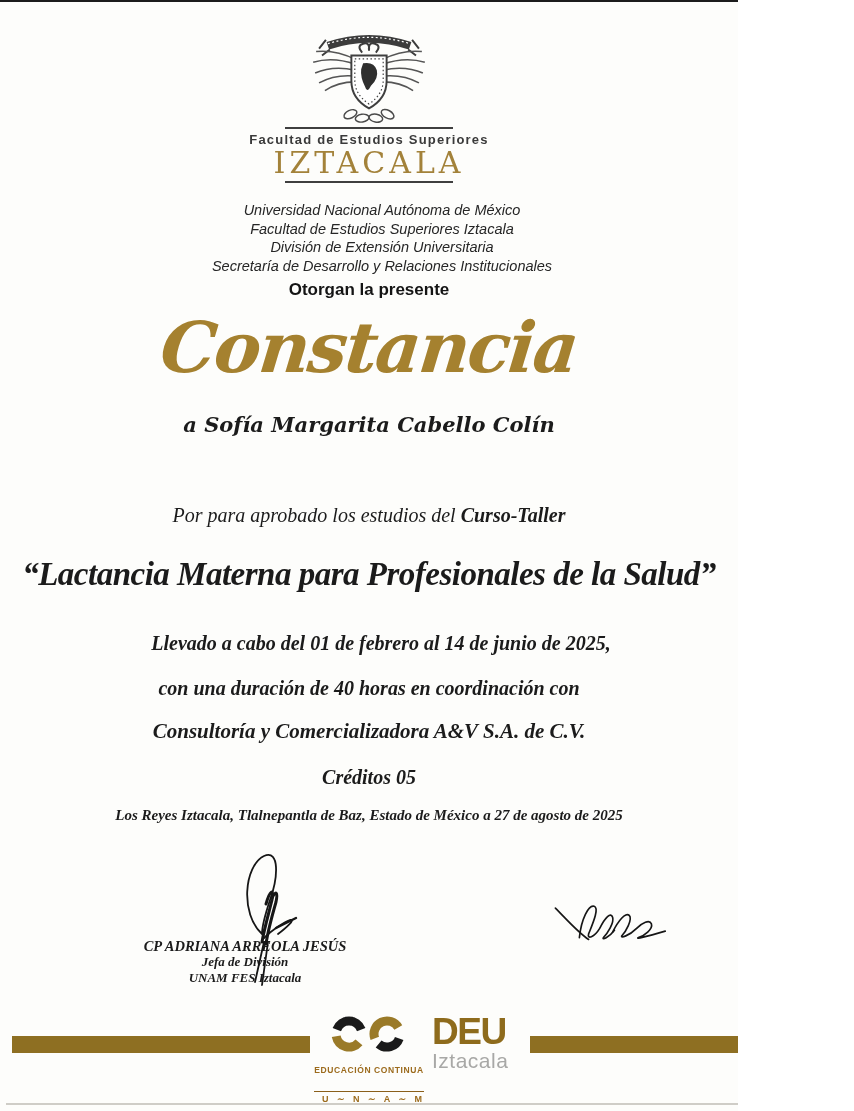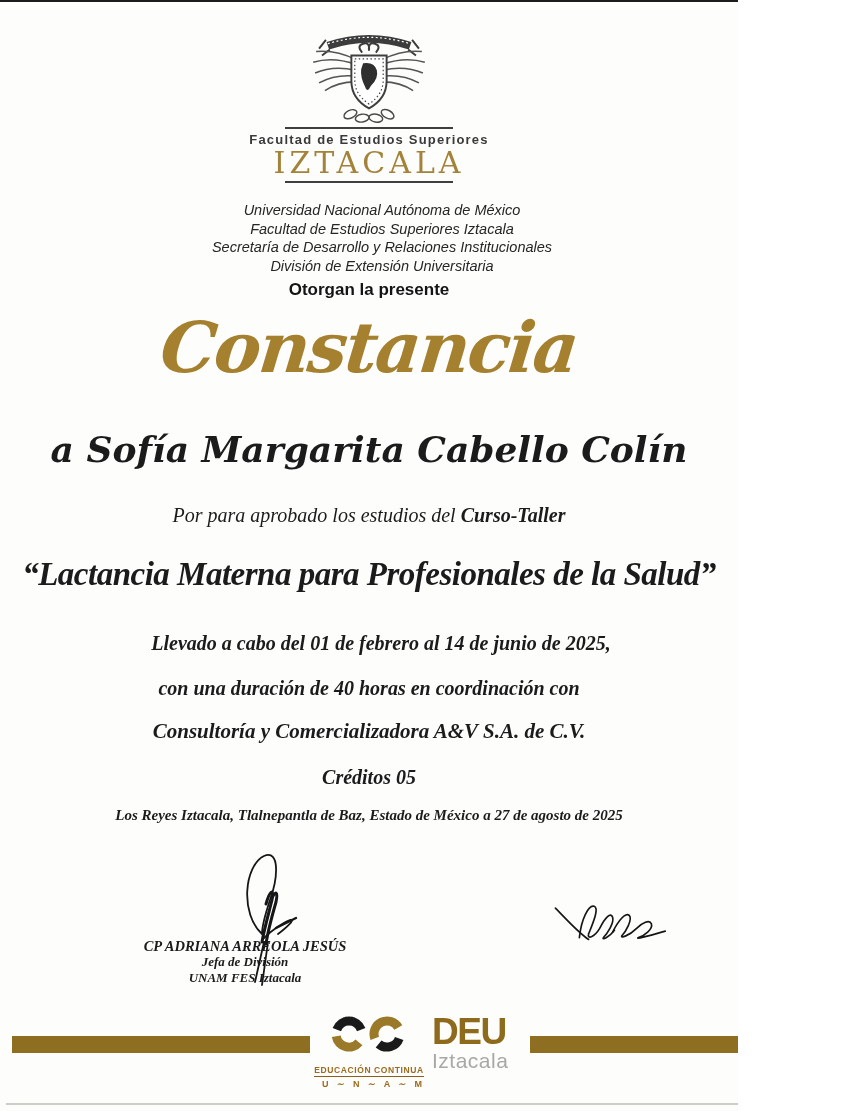--- a/index.html
+++ b/index.html
@@ -33,22 +33,22 @@
   .grant-line { top:280px; font-family:"Liberation Sans", sans-serif; font-weight:700;
     font-size:17px; color:#141414; }
 
   
   .script-title {
     top:298px; font-family:"DejaVu Serif", serif; font-style:italic; font-weight:700;
     font-size:70px; line-height:100px; color:#a5812f;
     transform:skewX(-6deg); letter-spacing:-2px;
   }
 
-  .recipient-line { top:428px; font-family:"DejaVu Serif", serif; font-style:italic;
-    font-weight:700; font-size:36px; }
+  .recipient-line { top:412px; font-family:"DejaVu Serif", serif; font-style:italic;
+    font-weight:700; font-size:21px; }
   .approval-line { top:504px; font-style:italic; font-size:20px; }
   .approval-line b { font-weight:700; }
   .course-title { top:556px; font-style:italic; font-size:33px; font-weight:600; letter-spacing:-0.5px; }
   .period-line { top:632px; font-style:italic; font-size:20px; font-weight:600;padding-left:24px; }
   .duration-line { top:677px; font-style:italic; font-size:20px; font-weight:600; }
   .partner-line { top:719px; font-style:italic; font-weight:700; font-size:21px; }
   .credits-line { top:766px; font-style:italic; font-size:20px; font-weight:600; }
   .location-line { top:807px; font-style:italic; font-weight:700; font-size:15px; }
 
   
@@ -62,21 +62,21 @@
   .sig-svg-left { left:220px; top:852px; }
   .sig-svg-right { left:548px; top:897px; }
 
   
   .bar { position:absolute; top:1036px; height:17px; background:#8e6f22; }
   .bar-left { left:12px; width:298px; }
   .bar-right { left:530px; width:315px; }
   .ec-logo { position:absolute; left:312px; top:1013px; width:114px; text-align:center; }
   .ec-title { font-family:"Liberation Sans", sans-serif; font-weight:700; font-size:8.5px;
     letter-spacing:0.6px; color:#9c6b1d; border-bottom:1.5px solid #8a5f1a;
-    display:inline-block; padding-bottom:1px; margin-top:1px; }
+    display:inline-block; padding-bottom:16px; margin-top:1px; }
   .ec-unam { font-family:"Liberation Sans", sans-serif; font-weight:700; font-size:9px;
     letter-spacing:3px; color:#9c6b1d; margin-top:2px;margin-left:9px; }
   .deu-logo { position:absolute; left:432px; top:1014px; width:110px; text-align:left;
     font-family:"Liberation Sans", sans-serif; }
   .deu-acronym { font-size:37px; font-weight:800; letter-spacing:-1.5px; color:#8e6b1c; line-height:36px; }
   .deu-campus { font-size:21px; color:#a8a8a6; line-height:22px; letter-spacing:0.5px; }
 </style>
 </head>
 <body>
 
@@ -115,22 +115,22 @@
     </svg>
     <div class="crest-rule"></div>
     <div class="faculty-label">Facultad de Estudios Superiores</div>
     <div class="school-name">IZTACALA</div>
     <div class="crest-rule"></div>
   </div>
 
   <div class="abs-center inst-block">
     <div>Universidad Nacional Autónoma de México</div>
     <div>Facultad de Estudios Superiores Iztacala</div>
+    <div>División de Extensión Universitaria</div>
     <div>Secretaría de Desarrollo y Relaciones Institucionales</div>
-    <div>División de Extensión Universitaria</div>
   </div>
   <div class="abs-center grant-line">Otorgan la presente</div>
 
   <div class="abs-center script-title">Constancia</div>
 
   <div class="abs-center recipient-line">a Sofía Margarita Cabello Colín</div>
 
   <div class="abs-center approval-line">
     <span>Por para aprobado los estudios del </span><b>Curso-Taller</b>
   </div>

